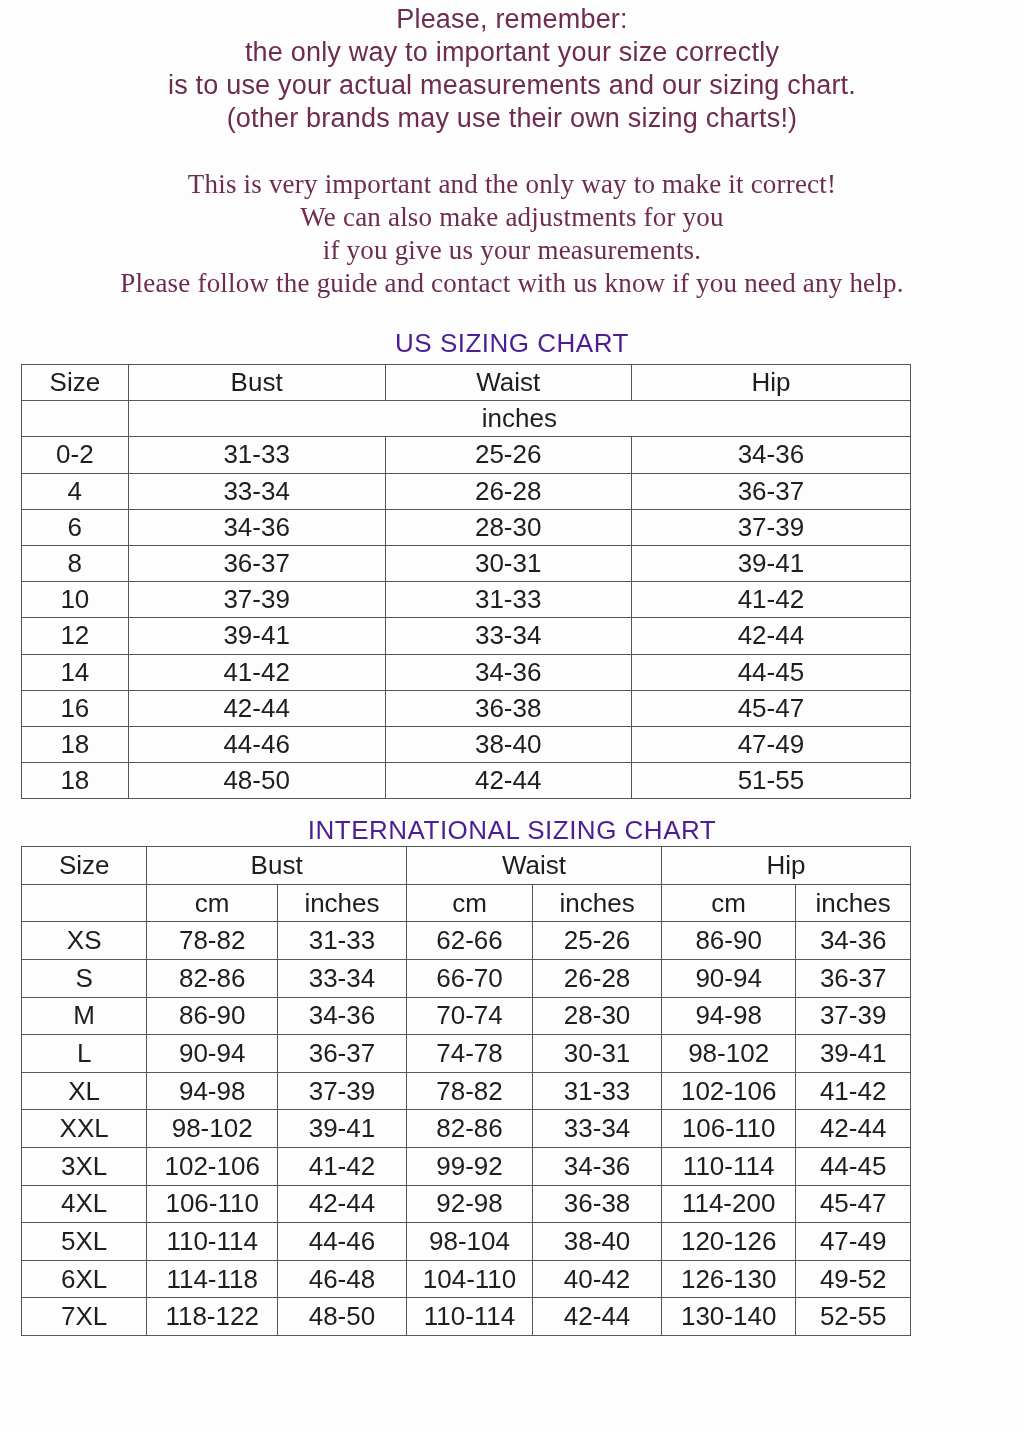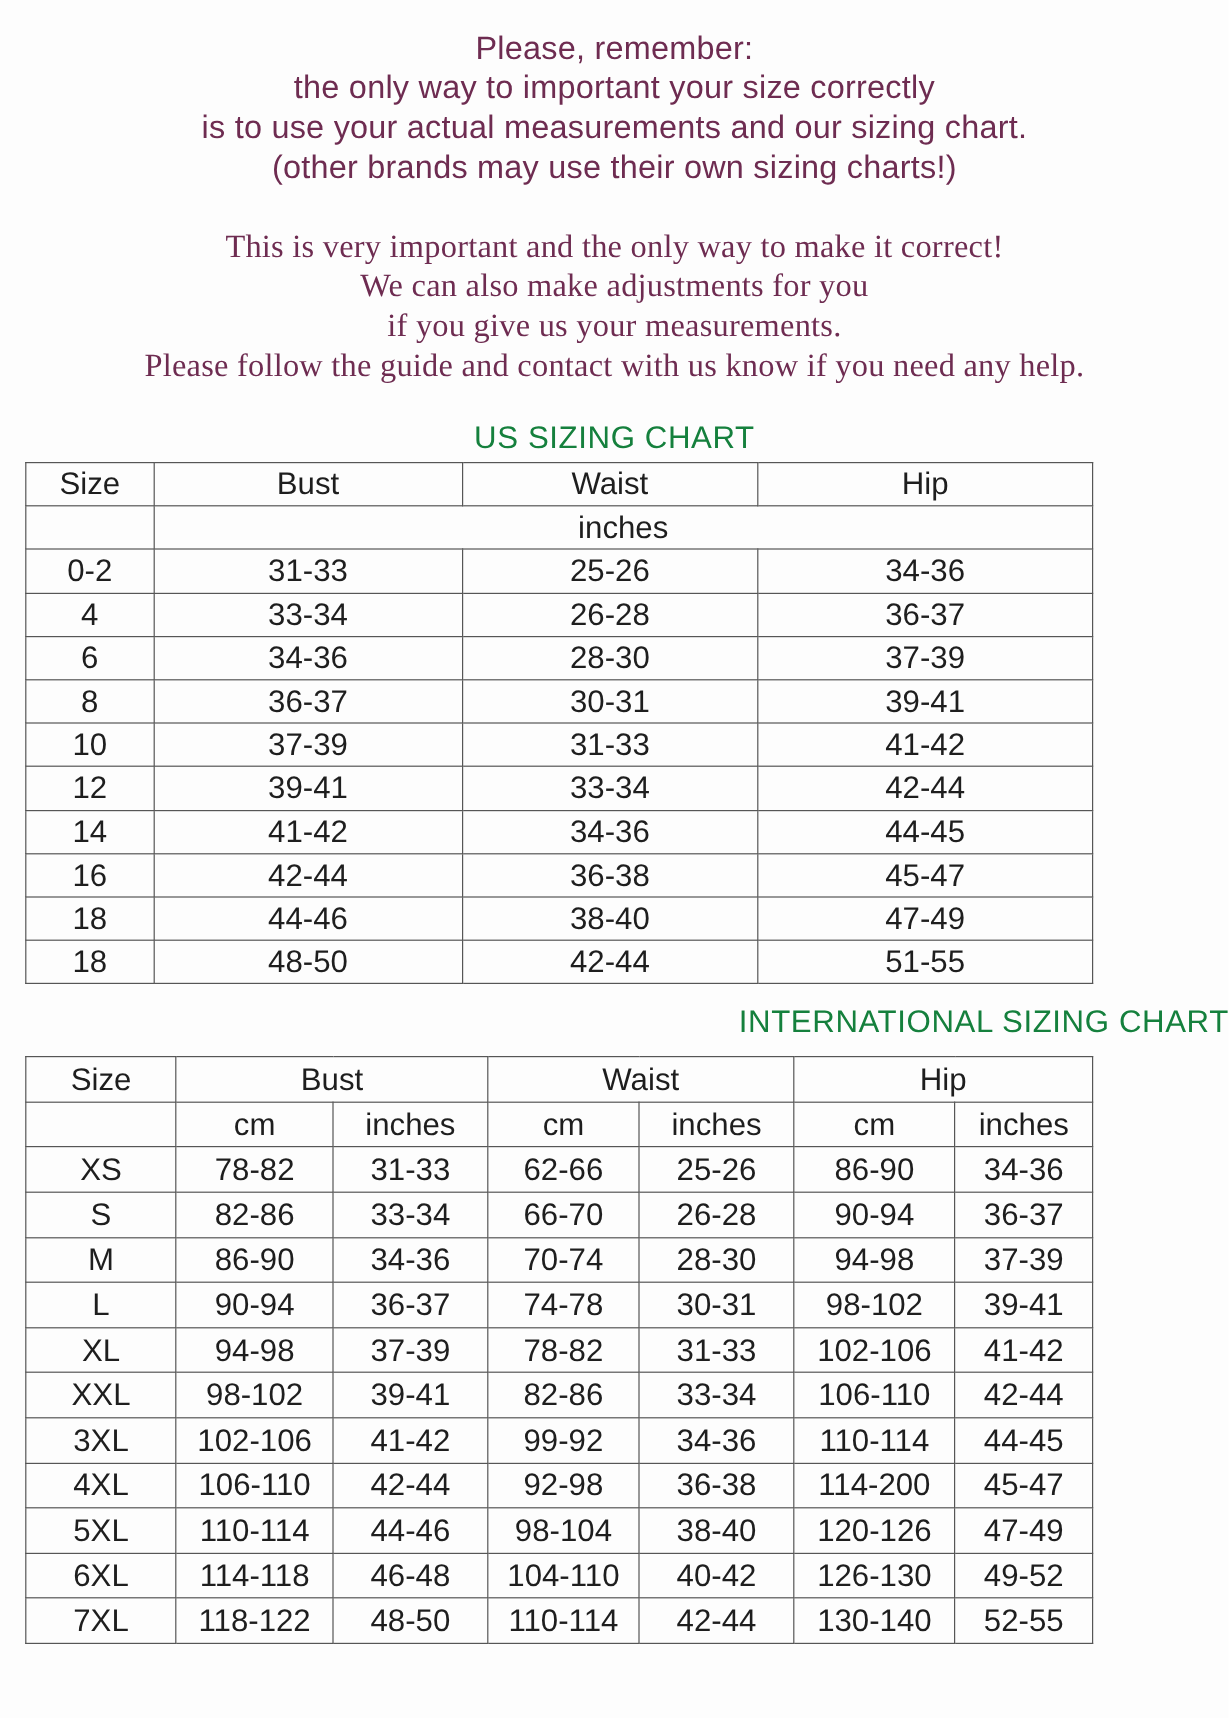--- a/index.html
+++ b/index.html
@@ -7,44 +7,44 @@
   body {
     width: 1024px;
     height: 1432px;
     font-family: "Liberation Sans", sans-serif;
     overflow: hidden;
   }
   .page {
     width: 1024px;
     height: 1432px;
     background: #fdfdfd;
-    padding-top: 24px;
+    padding-top: 3px;
   }
   
   .intro {
     text-align: center;
     color: #6e2c51;
     font-size: 27px;
     line-height: 33px;
     font-weight: 300;
     letter-spacing: 0.2px;
   }
   .intro .para + .para { margin-top: 33px; font-family: Liberation Serif, serif; }
   .intro .line { white-space: nowrap; }
   
   .chart-title {
     text-align: center;
-    color: #15803d;
+    color: #4c1d95;
     font-size: 26px;
     line-height: 32px;
     font-weight: 300;
     letter-spacing: 0.5px;
   }
   .us-title   { margin-top: 27px; margin-bottom: 5px; }
-  .intl-title { margin-top: 15px; margin-bottom: 13px; text-align: right; }
+  .intl-title { margin-top: 15px; margin-bottom: 0; }
   table {
     border-collapse: collapse;
     table-layout: fixed;
     width: 890px;
     margin-left: 21px;
   }
   th, td {
     border: 1.5px solid #565656;
     text-align: center;
     vertical-align: middle;

